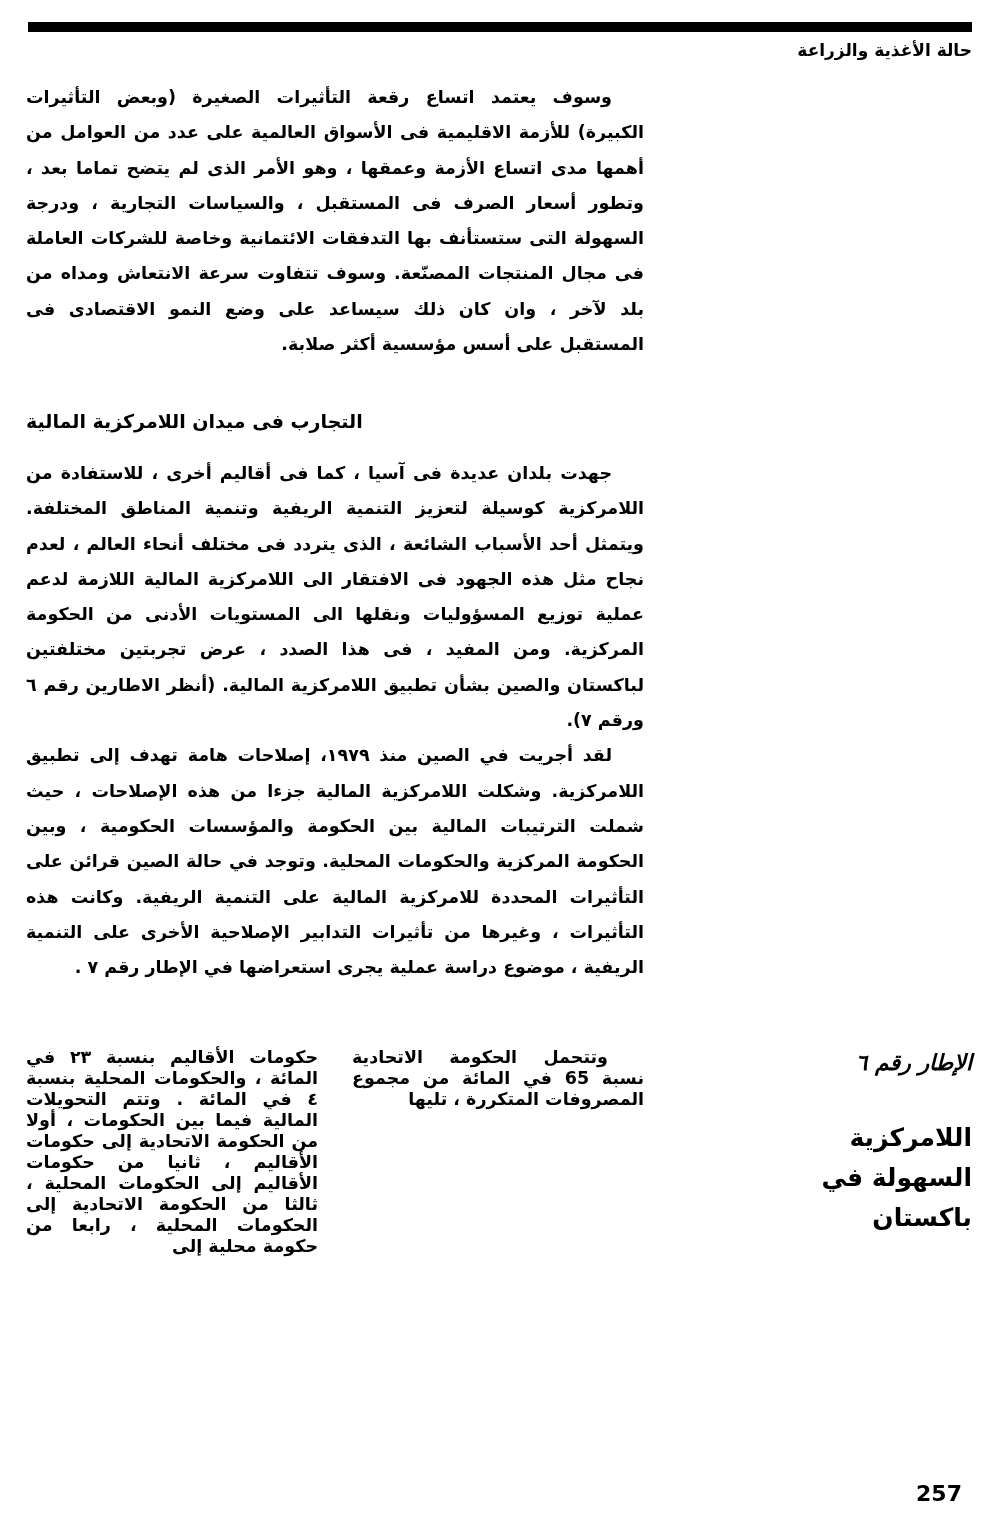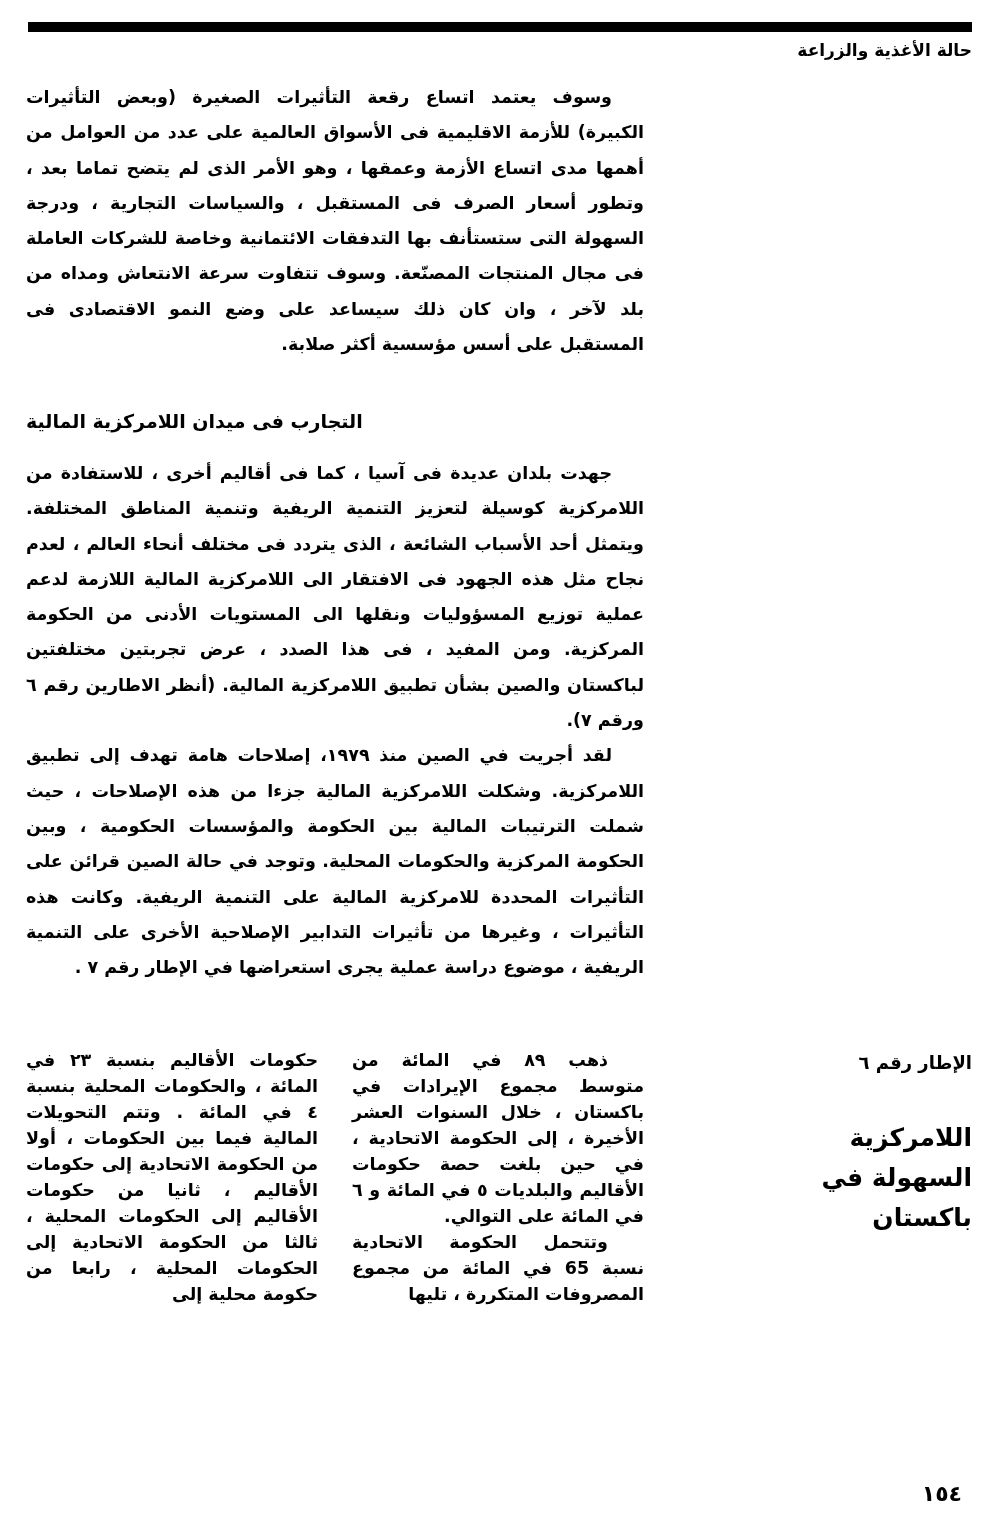--- a/index.html
+++ b/index.html
@@ -23,25 +23,25 @@
     #para1 { top: 80px; }
     #section-heading {
       position: absolute; top: 404px; left: 26px; width: 618px; text-align: left;
       font-size: 19px; font-weight: bold; line-height: 34px;
     }
     #section-body { top: 456px; }
     .box-label {
       position: absolute; right: 28px; width: 240px; text-align: right;
       font-weight: bold;
     }
-    #box-number { top: 1046px; font-size: 18px; line-height: 34px; }
+    #box-number { top: 1046px; font-size: 22px; font-style: italic; line-height: 34px; }
     #box-title { top: 1118px; font-size: 25px; line-height: 40px; width: 230px; }
     .box-col {
       position: absolute; top: 1047px; width: 292px; direction: rtl; text-align: justify;
-      font-size: 17.5px; font-weight: bold; line-height: 26px;
+      font-size: 17.5px; font-weight: bold; line-height: 21px;
     }
     .box-col p { margin: 0; text-align-last: right; }
     .box-col p.indent { text-indent: 36px; }
     #box-col-right { left: 352px; }
     #box-col-left { left: 26px; }
     .page-number {
       position: absolute; top: 1480px; right: 38px; font-size: 22px; font-weight: bold;
       line-height: 28px;
     }
   </style>
@@ -59,21 +59,20 @@
 
 <div class="main-col" id="section-body">
   <p>جهدت بلدان عديدة فى آسيا ، كما فى أقاليم أخرى ، للاستفادة من اللامركزية كوسيلة لتعزيز التنمية الريفية وتنمية المناطق المختلفة. ويتمثل أحد الأسباب الشائعة ، الذى يتردد فى مختلف أنحاء العالم ، لعدم نجاح مثل هذه الجهود فى الافتقار الى اللامركزية المالية اللازمة لدعم عملية توزيع المسؤوليات ونقلها الى المستويات الأدنى من الحكومة المركزية. ومن المفيد ، فى هذا الصدد ، عرض تجربتين مختلفتين لباكستان والصين بشأن تطبيق اللامركزية المالية. (أنظر الاطارين رقم ٦ ورقم ٧).</p>
   <p>لقد أجريت في الصين منذ ١٩٧٩، إصلاحات هامة تهدف إلى تطبيق اللامركزية. وشكلت اللامركزية المالية جزءا من هذه الإصلاحات ، حيث شملت الترتيبات المالية بين الحكومة والمؤسسات الحكومية ، وبين الحكومة المركزية والحكومات المحلية. وتوجد في حالة الصين قرائن على التأثيرات المحددة للامركزية المالية على التنمية الريفية. وكانت هذه التأثيرات ، وغيرها من تأثيرات التدابير الإصلاحية الأخرى على التنمية الريفية ، موضوع دراسة عملية يجرى استعراضها في الإطار رقم ٧ .</p>
 </div>
 
 <div class="box-label" id="box-number">الإطار رقم ٦</div>
 <div class="box-label" id="box-title">اللامركزية السهولة في باكستان</div>
 
 <div class="box-col" id="box-col-right">
-  <p class="indent">ذهب ٨٩ في المائة من متوسط مجموع الإيرادات في باكستان ، خلال السنوات العشر الأخيرة ، إلى الحكومة الاتحادية ، في حين بلغت حصة حكومات الأقاليم والبلديات ٥ في المائة و ٦ في المائة على التوالي.</p>
   <p class="indent">وتتحمل الحكومة الاتحادية نسبة 65 في المائة من مجموع المصروفات المتكررة ، تليها</p>
 </div>
 
 <div class="box-col" id="box-col-left">
   <p>حكومات الأقاليم بنسبة ٢٣ في المائة ، والحكومات المحلية بنسبة ٤ في المائة . وتتم التحويلات المالية فيما بين الحكومات ، أولا من الحكومة الاتحادية إلى حكومات الأقاليم ، ثانيا من حكومات الأقاليم إلى الحكومات المحلية ، ثالثا من الحكومة الاتحادية إلى الحكومات المحلية ، رابعا من حكومة محلية إلى</p>
 </div>
 
-<div class="page-number">١٥٤</div>
+<div class="page-number">257</div>
 
 </body></html>

